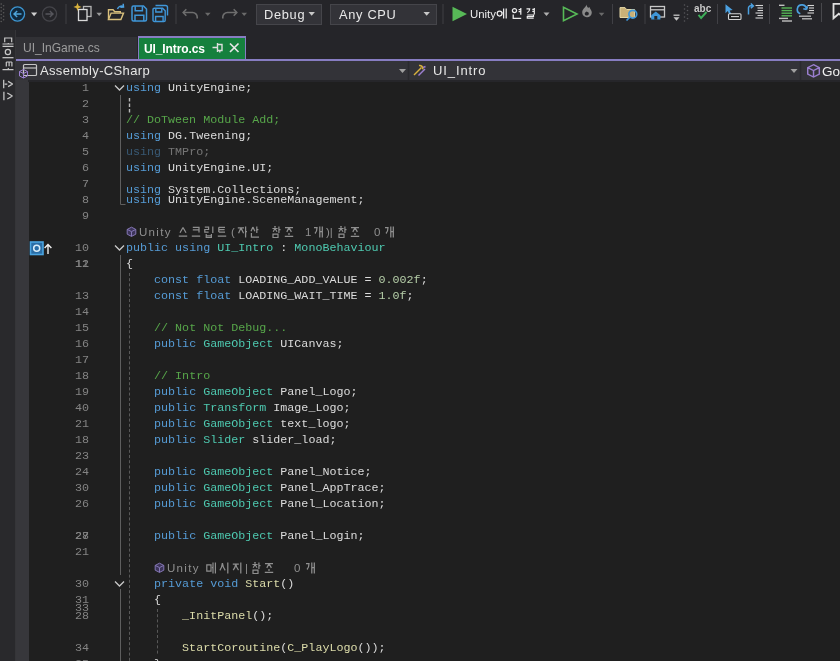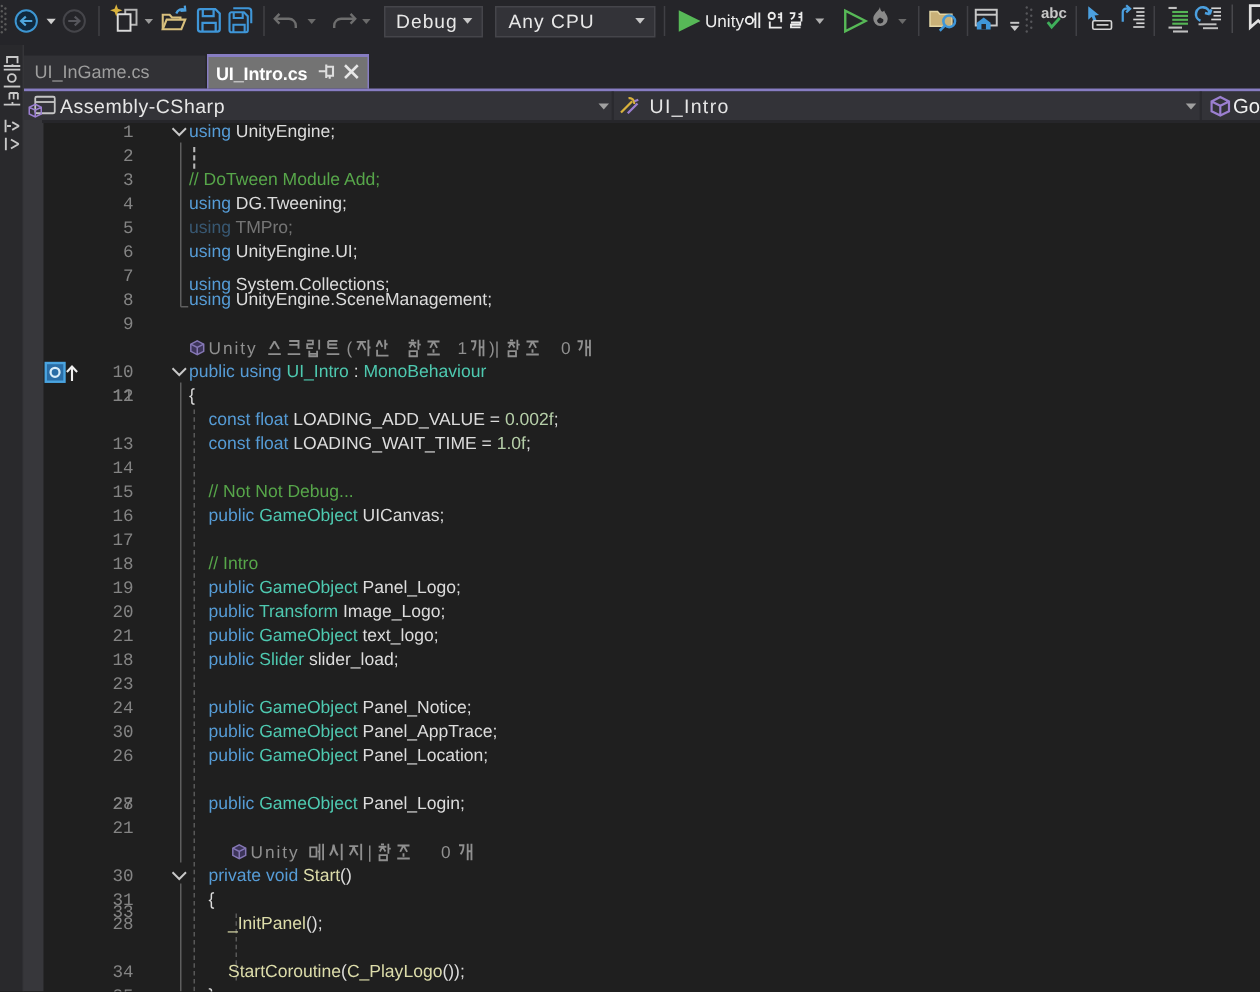--- a/index.html
+++ b/index.html
@@ -8,24 +8,24 @@
   
   #toolbar{left:0;top:0;width:840px;height:30px;background:#252529;}
   #sidebar{left:0;top:30px;width:16px;height:631px;background:#29292c;border-right:1px solid #353538;box-sizing:border-box;}
   #tabstrip{left:16px;top:30px;width:824px;height:29px;background:#252529;}
   #purpleline{left:16px;top:59px;width:824px;height:2px;background:#877dc2;}
   #crumbbar{left:16px;top:61px;width:824px;height:19px;background:#333338;}
   #editor{left:16px;top:80px;width:824px;height:581px;background:#1f1f1f;}
   
   #tab1{left:16px;top:37px;width:121px;height:22px;background:#313135;}
   #tab1 span{position:absolute;left:7px;top:4px;color:#9e9e9e;font-size:12px;}
-  #tab2{left:138px;top:36px;width:108px;height:23px;background:#737373;border:1px solid #877dc2;border-top:2px solid #877dc2;border-bottom:none;box-sizing:border-box;}
+  #tab2{left:138px;top:36px;width:108px;height:23px;background:#15803d;border:1px solid #877dc2;border-top:2px solid #877dc2;border-bottom:none;box-sizing:border-box;}
   #tab2 .t{position:absolute;left:5px;top:4px;color:#ffffff;font-size:12px;font-weight:bold;letter-spacing:-0.1px;}
   
-  .cl{position:absolute;left:126px;height:16px;line-height:16px;font-family:Liberation Sans, sans-serif;font-size:11.7px;white-space:pre;color:#dcdcdc;}
+  .cl{position:absolute;left:126px;height:16px;line-height:16px;font-family:Liberation Mono, monospace;font-size:11.7px;white-space:pre;color:#dcdcdc;}
   .num{position:absolute;width:60px;text-align:right;height:16px;line-height:16px;font-family:"Liberation Mono",monospace;font-size:11.7px;color:#848484;left:29px;}
   .k{color:#569cd6;}
   .t{color:#4ec9b0;}
   .m{color:#dcdcaa;}
   .c{color:#57a64a;}
   .n{color:#b5cea8;}
   svg{position:absolute;overflow:visible;}
 </style>
 </head>
 <body>
@@ -406,21 +406,21 @@
 <div class="num" style="top:304px">14</div>
 <div class="num" style="top:320px">15</div>
 <div class="cl" style="top:320px">    <span class="c">// Not Not Debug...</span></div>
 <div class="num" style="top:336px">16</div>
 <div class="cl" style="top:336px">    <span class="k">public</span> <span class="t">GameObject</span> UICanvas;</div>
 <div class="num" style="top:352px">17</div>
 <div class="num" style="top:368px">18</div>
 <div class="cl" style="top:368px">    <span class="c">// Intro</span></div>
 <div class="num" style="top:384px">19</div>
 <div class="cl" style="top:384px">    <span class="k">public</span> <span class="t">GameObject</span> Panel_Logo;</div>
-<div class="num" style="top:400px">20</div>
+<div class="num" style="top:400px">40</div>
 <div class="cl" style="top:400px">    <span class="k">public</span> <span class="t">Transform</span> Image_Logo;</div>
 <div class="num" style="top:416px">21</div>
 <div class="cl" style="top:416px">    <span class="k">public</span> <span class="t">GameObject</span> text_logo;</div>
 <div class="num" style="top:432px">18</div>
 <div class="cl" style="top:432px">    <span class="k">public</span> <span class="t">Slider</span> slider_load;</div>
 <div class="num" style="top:448px">23</div>
 <div class="num" style="top:464px">24</div>
 <div class="cl" style="top:464px">    <span class="k">public</span> <span class="t">GameObject</span> Panel_Notice;</div>
 <div class="num" style="top:480px">30</div>
 <div class="cl" style="top:480px">    <span class="k">public</span> <span class="t">GameObject</span> Panel_AppTrace;</div>

